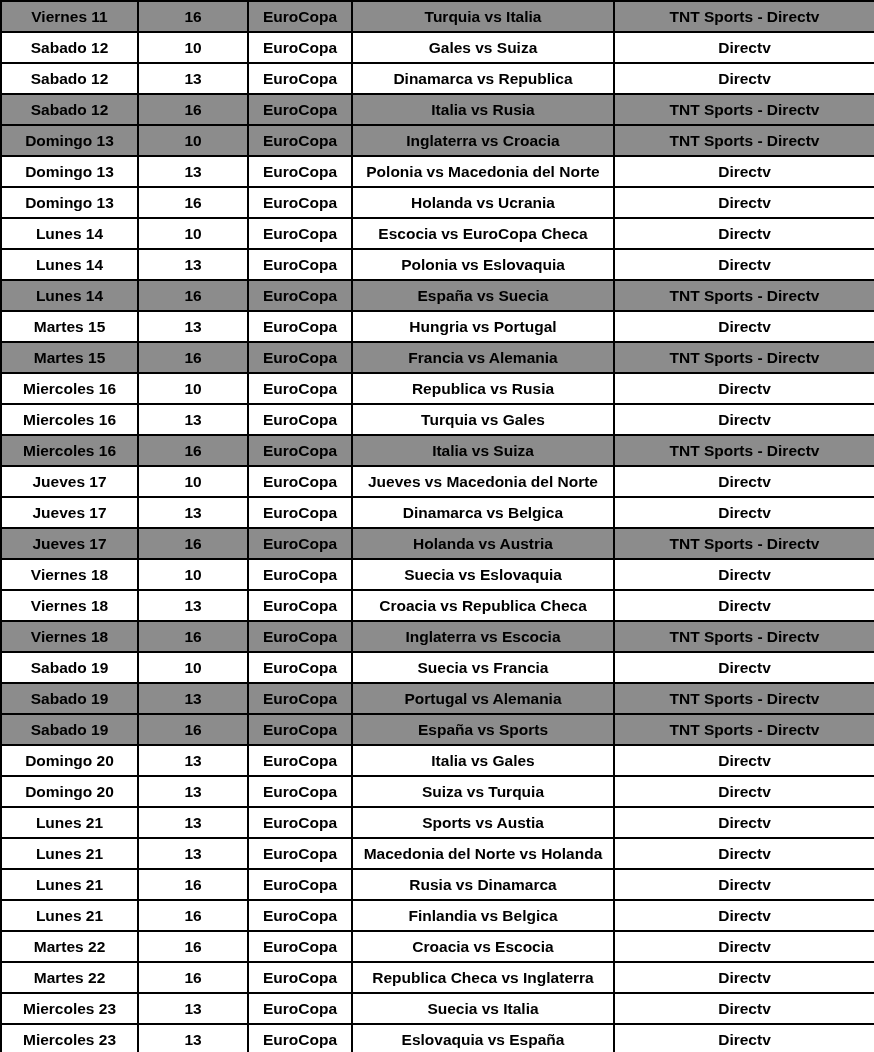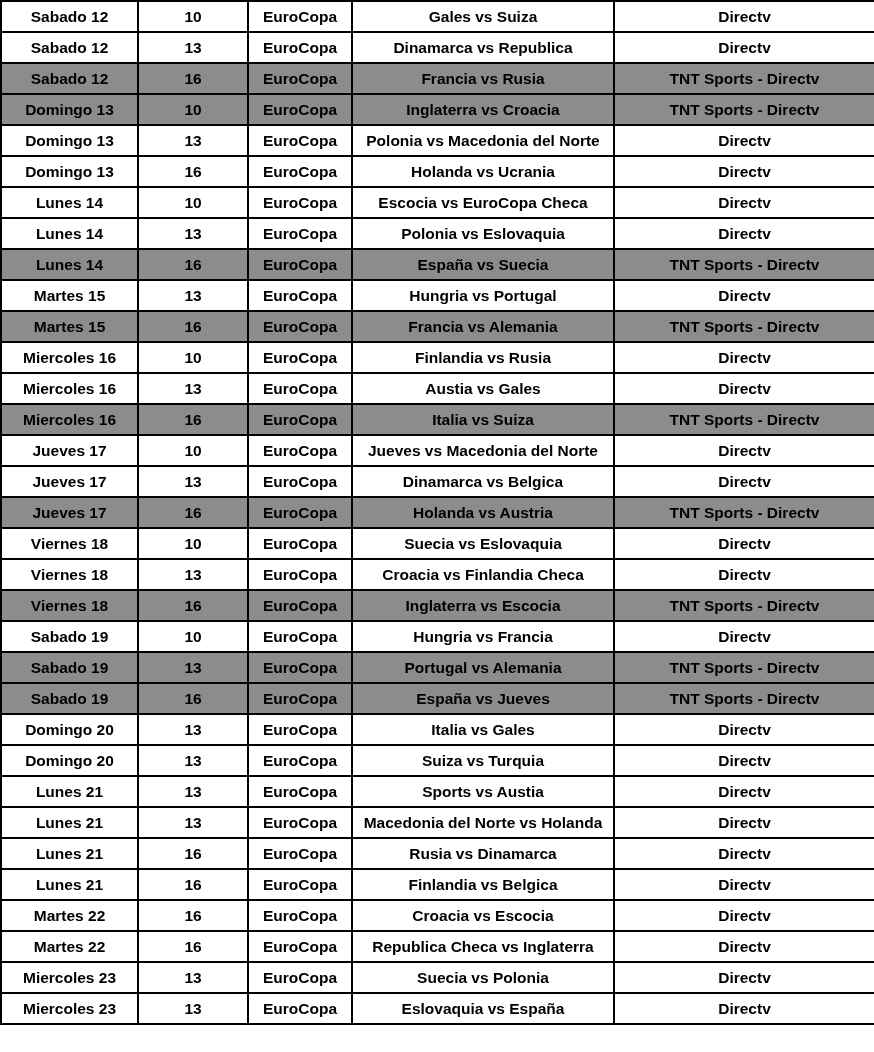--- a/index.html
+++ b/index.html
@@ -54,39 +54,46 @@
 
 <table id="schedule-table">
   <colgroup>
     <col class="c-day">
     <col class="c-time">
     <col class="c-comp">
     <col class="c-match">
     <col class="c-ch">
   </colgroup>
   <tbody>
+      <tr class="row-shaded">
+        <td class="cell-day">Viernes 11</td>
+        <td class="cell-time">16</td>
+        <td class="cell-comp">EuroCopa</td>
+        <td class="cell-match">Turquia vs Italia</td>
+        <td class="cell-ch">TNT Sports  - Directv</td>
+      </tr>
       <tr class="row-plain">
         <td class="cell-day">Sabado 12</td>
         <td class="cell-time">10</td>
         <td class="cell-comp">EuroCopa</td>
         <td class="cell-match">Gales vs Suiza</td>
         <td class="cell-ch">Directv</td>
       </tr>
       <tr class="row-plain">
         <td class="cell-day">Sabado 12</td>
         <td class="cell-time">13</td>
         <td class="cell-comp">EuroCopa</td>
         <td class="cell-match">Dinamarca vs Republica</td>
         <td class="cell-ch">Directv</td>
       </tr>
       <tr class="row-shaded">
         <td class="cell-day">Sabado 12</td>
         <td class="cell-time">16</td>
         <td class="cell-comp">EuroCopa</td>
-        <td class="cell-match">Francia vs Rusia</td>
+        <td class="cell-match">Italia vs Rusia</td>
         <td class="cell-ch">TNT Sports  - Directv</td>
       </tr>
       <tr class="row-shaded">
         <td class="cell-day">Domingo 13</td>
         <td class="cell-time">10</td>
         <td class="cell-comp">EuroCopa</td>
         <td class="cell-match">Inglaterra vs Croacia</td>
         <td class="cell-ch">TNT Sports  - Directv</td>
       </tr>
       <tr class="row-plain">
@@ -135,28 +142,28 @@
         <td class="cell-day">Martes 15</td>
         <td class="cell-time">16</td>
         <td class="cell-comp">EuroCopa</td>
         <td class="cell-match">Francia vs Alemania</td>
         <td class="cell-ch">TNT Sports  - Directv</td>
       </tr>
       <tr class="row-plain">
         <td class="cell-day">Miercoles 16</td>
         <td class="cell-time">10</td>
         <td class="cell-comp">EuroCopa</td>
-        <td class="cell-match">Finlandia vs Rusia</td>
+        <td class="cell-match">Republica vs Rusia</td>
         <td class="cell-ch">Directv</td>
       </tr>
       <tr class="row-plain">
         <td class="cell-day">Miercoles 16</td>
         <td class="cell-time">13</td>
         <td class="cell-comp">EuroCopa</td>
-        <td class="cell-match">Austia vs Gales</td>
+        <td class="cell-match">Turquia vs Gales</td>
         <td class="cell-ch">Directv</td>
       </tr>
       <tr class="row-shaded">
         <td class="cell-day">Miercoles 16</td>
         <td class="cell-time">16</td>
         <td class="cell-comp">EuroCopa</td>
         <td class="cell-match">Italia vs Suiza</td>
         <td class="cell-ch">TNT Sports  - Directv</td>
       </tr>
       <tr class="row-plain">
@@ -184,49 +191,49 @@
         <td class="cell-day">Viernes 18</td>
         <td class="cell-time">10</td>
         <td class="cell-comp">EuroCopa</td>
         <td class="cell-match">Suecia vs Eslovaquia</td>
         <td class="cell-ch">Directv</td>
       </tr>
       <tr class="row-plain">
         <td class="cell-day">Viernes 18</td>
         <td class="cell-time">13</td>
         <td class="cell-comp">EuroCopa</td>
-        <td class="cell-match">Croacia vs Finlandia Checa</td>
+        <td class="cell-match">Croacia vs Republica Checa</td>
         <td class="cell-ch">Directv</td>
       </tr>
       <tr class="row-shaded">
         <td class="cell-day">Viernes 18</td>
         <td class="cell-time">16</td>
         <td class="cell-comp">EuroCopa</td>
         <td class="cell-match">Inglaterra vs Escocia</td>
         <td class="cell-ch">TNT Sports  - Directv</td>
       </tr>
       <tr class="row-plain">
         <td class="cell-day">Sabado 19</td>
         <td class="cell-time">10</td>
         <td class="cell-comp">EuroCopa</td>
-        <td class="cell-match">Hungria vs Francia</td>
+        <td class="cell-match">Suecia vs Francia</td>
         <td class="cell-ch">Directv</td>
       </tr>
       <tr class="row-shaded">
         <td class="cell-day">Sabado 19</td>
         <td class="cell-time">13</td>
         <td class="cell-comp">EuroCopa</td>
         <td class="cell-match">Portugal vs Alemania</td>
         <td class="cell-ch">TNT Sports  - Directv</td>
       </tr>
       <tr class="row-shaded">
         <td class="cell-day">Sabado 19</td>
         <td class="cell-time">16</td>
         <td class="cell-comp">EuroCopa</td>
-        <td class="cell-match">España vs Jueves</td>
+        <td class="cell-match">España vs Sports</td>
         <td class="cell-ch">TNT Sports  - Directv</td>
       </tr>
       <tr class="row-plain">
         <td class="cell-day">Domingo 20</td>
         <td class="cell-time">13</td>
         <td class="cell-comp">EuroCopa</td>
         <td class="cell-match">Italia vs Gales</td>
         <td class="cell-ch">Directv</td>
       </tr>
       <tr class="row-plain">
@@ -275,21 +282,21 @@
         <td class="cell-day">Martes 22</td>
         <td class="cell-time">16</td>
         <td class="cell-comp">EuroCopa</td>
         <td class="cell-match">Republica Checa vs Inglaterra</td>
         <td class="cell-ch">Directv</td>
       </tr>
       <tr class="row-plain">
         <td class="cell-day">Miercoles 23</td>
         <td class="cell-time">13</td>
         <td class="cell-comp">EuroCopa</td>
-        <td class="cell-match">Suecia vs Polonia</td>
+        <td class="cell-match">Suecia vs Italia</td>
         <td class="cell-ch">Directv</td>
       </tr>
       <tr class="row-plain">
         <td class="cell-day">Miercoles 23</td>
         <td class="cell-time">13</td>
         <td class="cell-comp">EuroCopa</td>
         <td class="cell-match">Eslovaquia vs España</td>
         <td class="cell-ch">Directv</td>
       </tr>
     </tbody>

